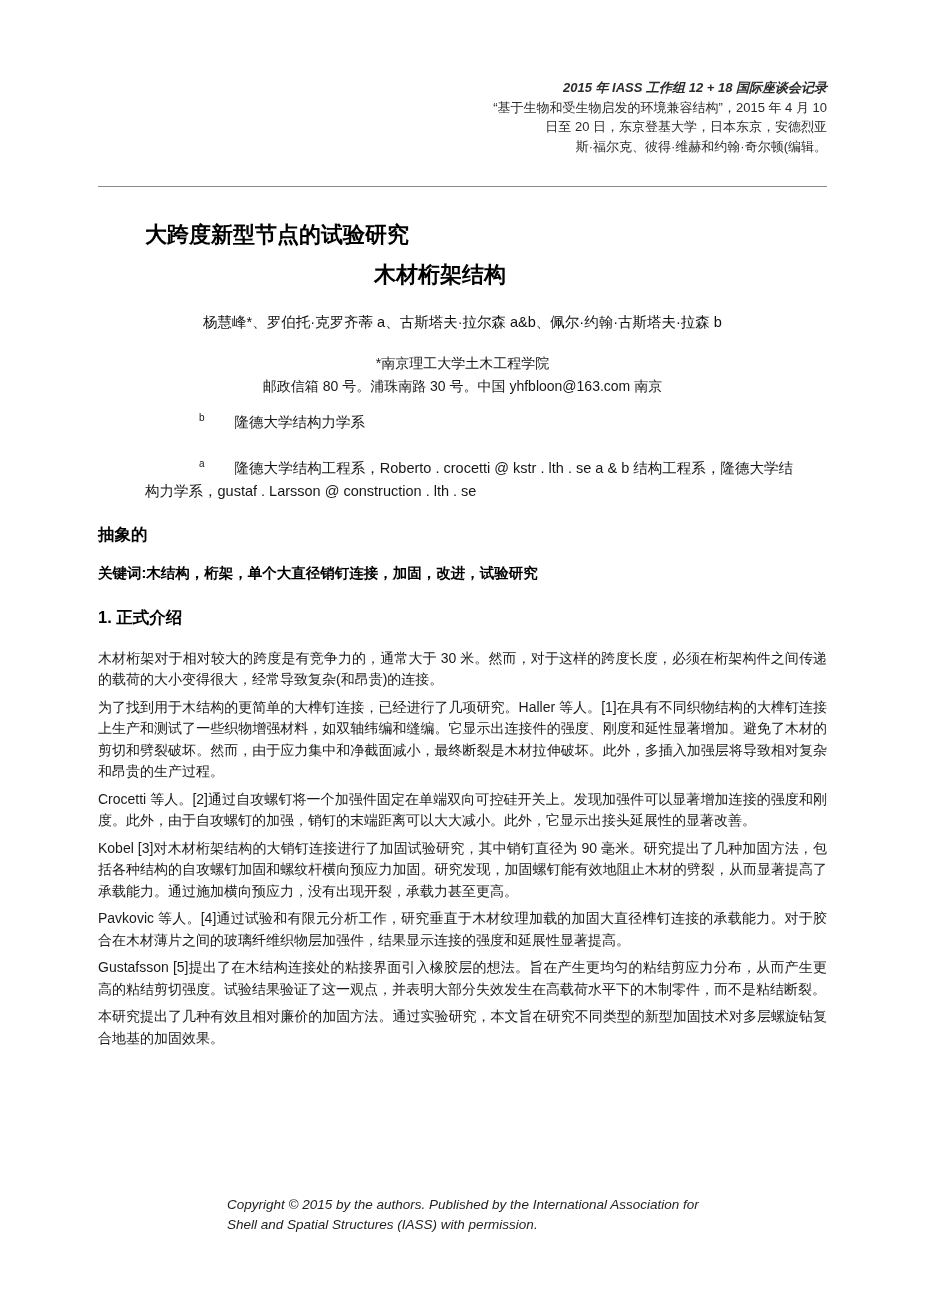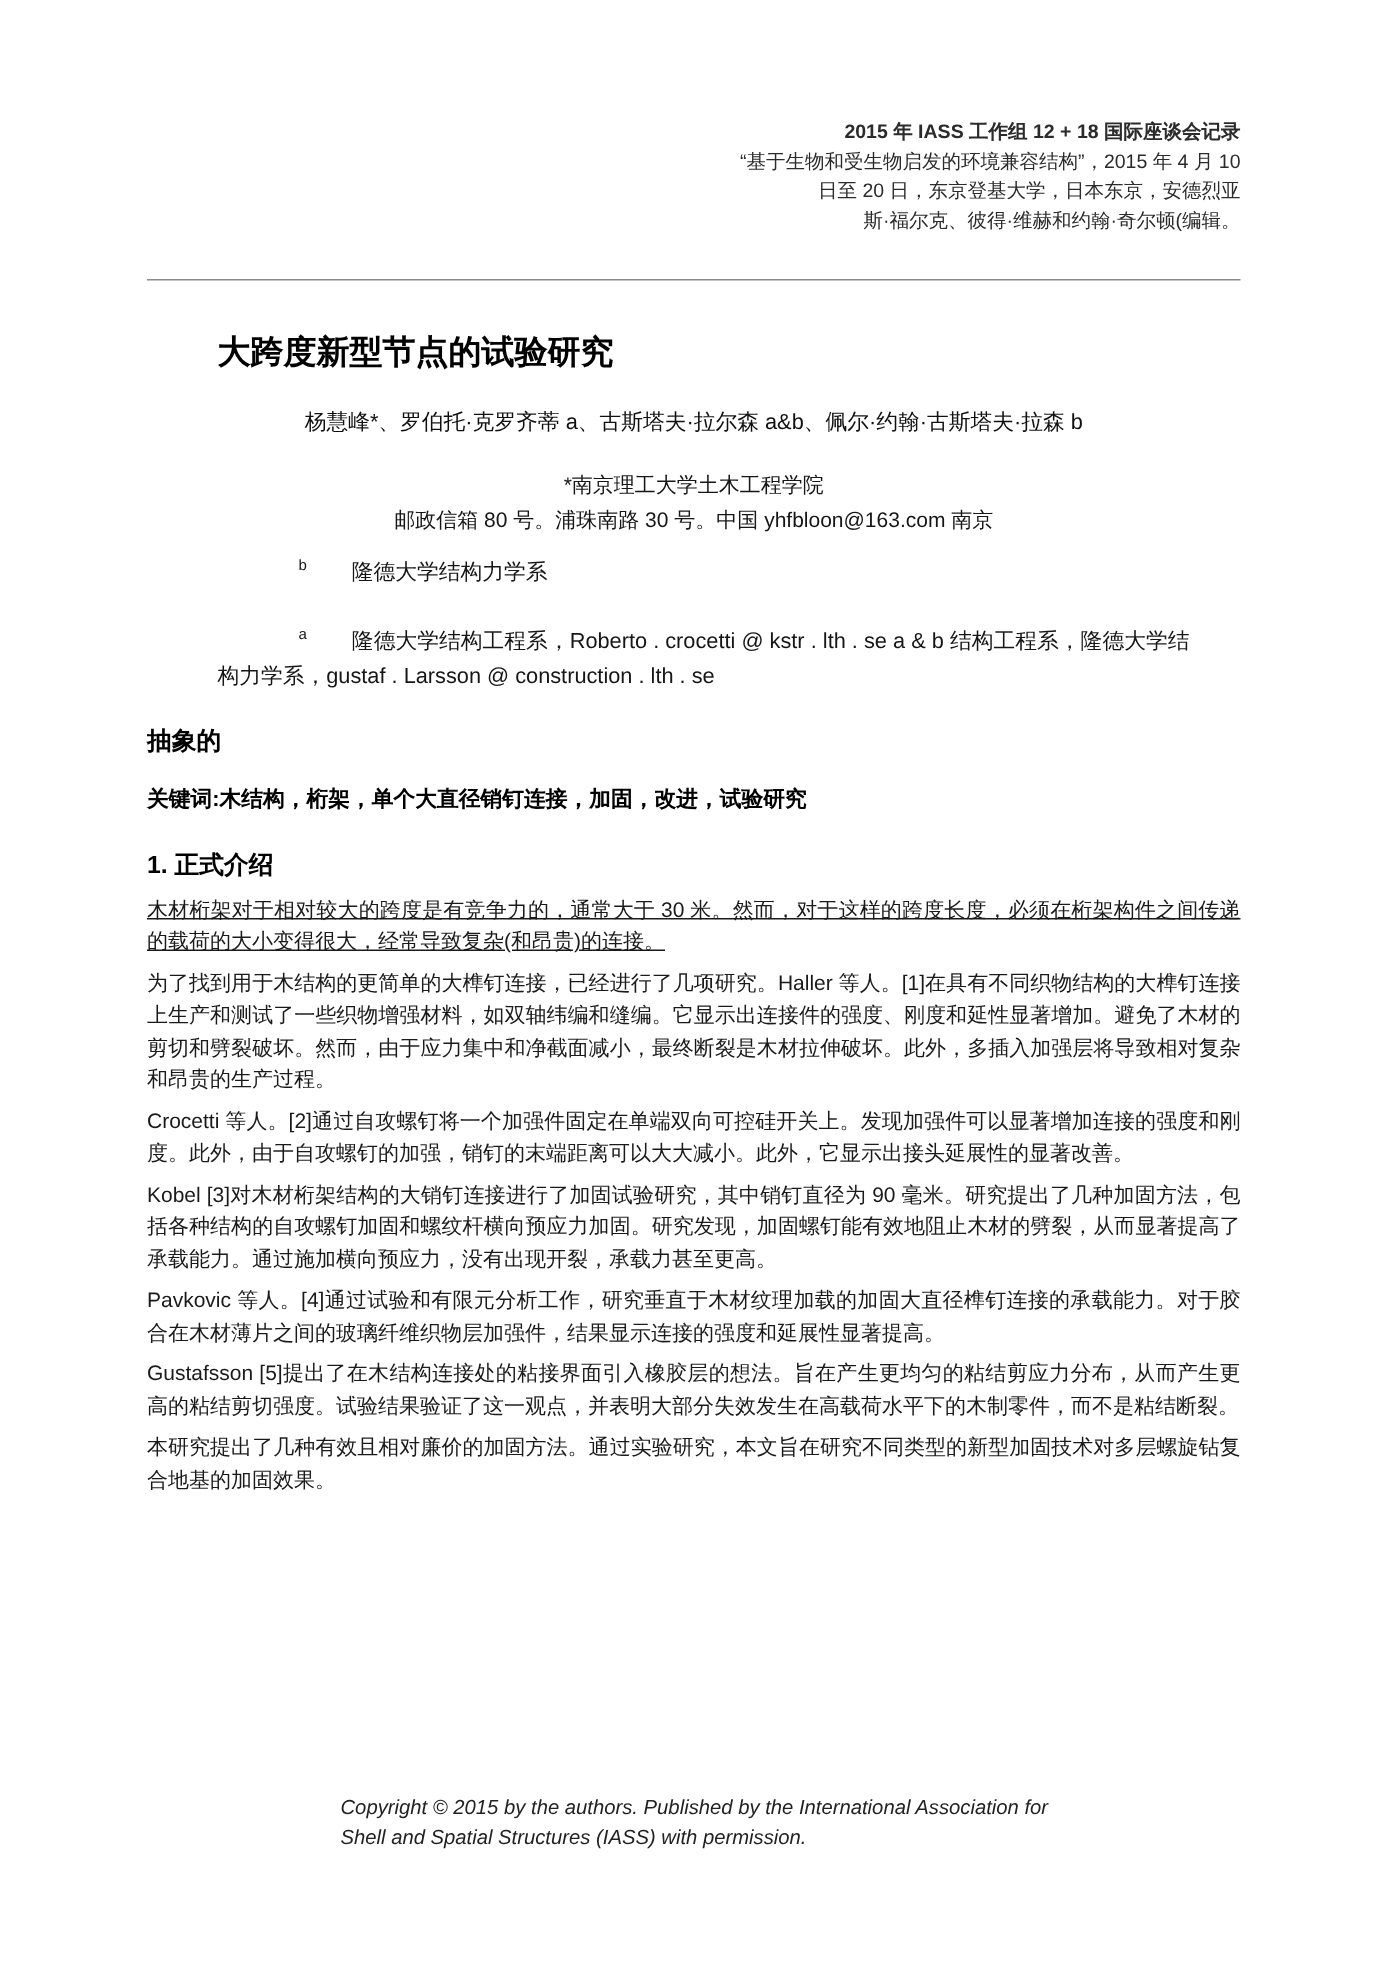--- a/index.html
+++ b/index.html
@@ -15,21 +15,21 @@
   }
   .content { padding: 0 98px; }
 
   .conf-header {
     padding-top: 78px;
     text-align: right;
     font-size: 13px;
     line-height: 19.5px;
     color: #2b2b2b;
   }
-  .conf-header .line-em { font-weight: bold; }
+  .conf-header .line-em { font-style: italic; font-weight: bold; }
 
   .rule {
     margin: 30px 0 0 0;
     border: none;
     border-top: 1.5px solid #8a8a8a;
     height: 0;
   }
 
   .title-block { margin-top: 34px; font-weight: bold; font-size: 22px; line-height: 27px; color: #000; }
   .title-line1 { margin-left: 47px; }
@@ -88,21 +88,21 @@
 
   .intro-heading { margin-top: 22px; }
 
   .body-para {
     margin: 6px 0 0 0;
     font-size: 14px;
     line-height: 21.5px;
     text-align: justify;
     color: #1a1a1a;
   }
-  .body-para.first { margin-top: 8px; text-decoration: underline; }
+  .body-para.first { margin-top: 20px; }
 
   .footer {
     position: absolute;
     bottom: 74px;
     right: 98px;
     width: 600px;
     font-style: italic;
     font-size: 13.5px;
     line-height: 20px;
     color: #222;
@@ -118,20 +118,21 @@
       <div class="line-em">2015 年 IASS 工作组 12 + 18 国际座谈会记录</div>
       <div>“基于生物和受生物启发的环境兼容结构”，2015 年 4 月 10</div>
       <div>日至 20 日，东京登基大学，日本东京，安德烈亚</div>
       <div>斯·福尔克、彼得·维赫和约翰·奇尔顿(编辑。</div>
     </div>
 
     <hr class="rule">
 
     <div class="title-block">
       <div class="title-line1">大跨度新型节点的试验研究</div>
+      <div class="title-line2">木材桁架结构</div>
     </div>
 
     <div class="authors">杨慧峰*、罗伯托·克罗齐蒂 a、古斯塔夫·拉尔森 a&amp;b、佩尔·约翰·古斯塔夫·拉森 b</div>
 
     <div class="affil-center">
       <div>*南京理工大学土木工程学院</div>
       <div>邮政信箱 80 号。浦珠南路 30 号。中国 yhfbloon@163.com 南京</div>
     </div>
 
     <div class="affil-hang affil-b">

